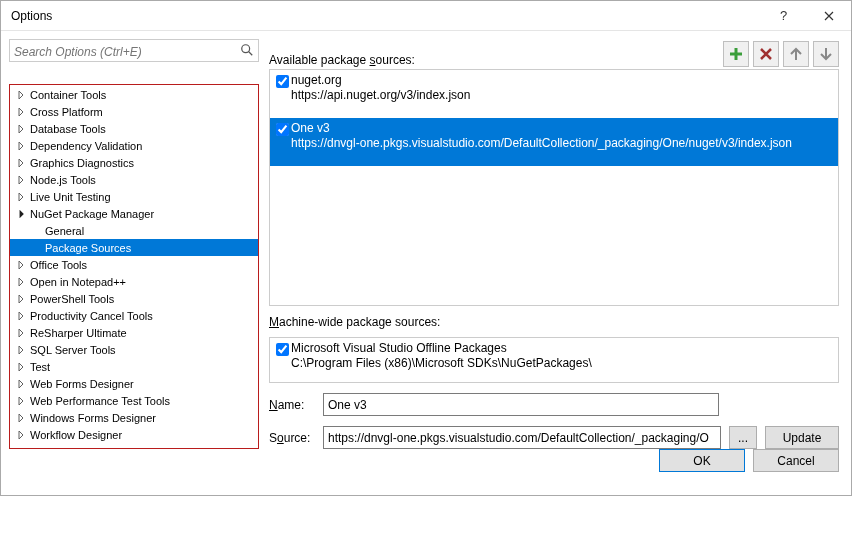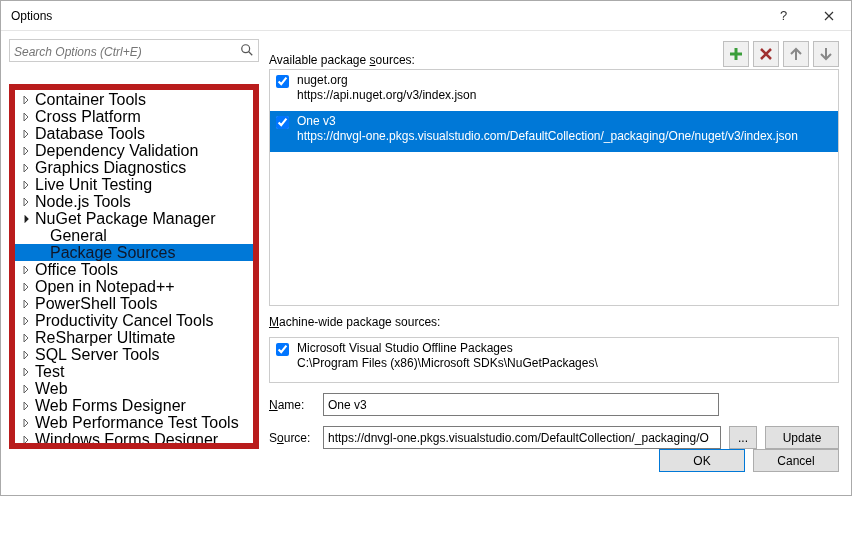--- a/index.html
+++ b/index.html
@@ -63,24 +63,24 @@
     color: #666;
     background: transparent;
   }
   .searchwrap .mag {
     position: absolute; right: 4px; top: 3px;
     width: 14px; height: 14px;
     color: #555;
   }
   .tree {
     flex: 1;
-    border: 6px solid #b91c1c;
+    border: 1px solid #b91c1c;
     overflow-y: scroll;
     overflow-x: hidden;
-    font-size: 16px;
+    font-size: 11px;
     padding: 1px 0;
   }
   .tree .item {
     display: flex;
     align-items: center;
     height: 17px;
     padding-left: 6px;
     white-space: nowrap;
     cursor: default;
   }
@@ -88,21 +88,21 @@
     width: 10px; height: 10px;
     display: inline-flex; align-items: center; justify-content: center;
     margin-right: 4px;
     font-size: 12px;
     color: #606060;
   }
   .tree .item .arrow.open { color: #1e1e1e; }
   .tree .item.child { padding-left: 35px; text-align: center; }
   .tree .item.selected {
     background: #0078d7;
-    color: #0f172a;
+    color: #ffffff;
   }
   .right {
     flex: 1;
     display: flex;
     flex-direction: column;
     min-height: 0;
     padding-top: 2px;
   }
   .row-top {
     display: flex;
@@ -123,22 +123,21 @@
   .tb.disabled { color: #a0a0a0; }
   .listbox {
     border: 1px solid #ccc;
     background: #fff;
   }
   .available { height: 268px; overflow: auto; }
   .machine { height: 52px; overflow: auto; }
   .pkgrow {
     display: flex;
     align-items: flex-start;
-    padding: 3px 6px 8px 6px;
-    gap: 6px;
+    padding: 3px 6px 15px 6px;
   }
   .pkgrow.selected {
     background: #0078d7;
     color: #fff;
   }
   .pkgrow input[type=checkbox] {
     margin: 2px 2px 0 0;
     width: 13px; height: 13px;
   }
   .pkgtext { display: flex; flex-direction: column; line-height: 15px; }
@@ -250,29 +249,29 @@
               </svg>
             </span>
             <span>Graphics Diagnostics</span>
           </div>
           <div class="item">
             <span class="arrow">
               <svg width="8" height="8" viewBox="0 0 8 8">
                 <path d="M2 0 L6 4 L2 8 Z" fill="none" stroke="#606060" stroke-width="1"></path>
               </svg>
             </span>
+            <span>Node.js Tools</span>
+          </div>
+          <div class="item">
+            <span class="arrow">
+              <svg width="8" height="8" viewBox="0 0 8 8">
+                <path d="M2 0 L6 4 L2 8 Z" fill="none" stroke="#606060" stroke-width="1"></path>
+              </svg>
+            </span>
             <span>Live Unit Testing</span>
-          </div>
-          <div class="item">
-            <span class="arrow">
-              <svg width="8" height="8" viewBox="0 0 8 8">
-                <path d="M2 0 L6 4 L2 8 Z" fill="none" stroke="#606060" stroke-width="1"></path>
-              </svg>
-            </span>
-            <span>Node.js Tools</span>
           </div>
           <div class="item">
             <span class="arrow open">
               <svg width="8" height="8" viewBox="0 0 8 8">
                 <path d="M0 2 L6 2 L6 8 Z" fill="#1e1e1e" transform="rotate(45 4 4)"></path>
               </svg>
             </span>
             <span>NuGet Package Manager</span>
           </div>
           <div class="item child">
@@ -329,28 +328,20 @@
             </span>
             <span>SQL Server Tools</span>
           </div>
           <div class="item">
             <span class="arrow">
               <svg width="8" height="8" viewBox="0 0 8 8">
                 <path d="M2 0 L6 4 L2 8 Z" fill="none" stroke="#606060" stroke-width="1"></path>
               </svg>
             </span>
             <span>Test</span>
-          </div>
-          <div class="item">
-            <span class="arrow">
-              <svg width="8" height="8" viewBox="0 0 8 8">
-                <path d="M2 0 L6 4 L2 8 Z" fill="none" stroke="#606060" stroke-width="1"></path>
-              </svg>
-            </span>
-            <span>Web</span>
           </div>
           <div class="item">
             <span class="arrow">
               <svg width="8" height="8" viewBox="0 0 8 8">
                 <path d="M2 0 L6 4 L2 8 Z" fill="none" stroke="#606060" stroke-width="1"></path>
               </svg>
             </span>
             <span>Web Forms Designer</span>
           </div>
           <div class="item">

